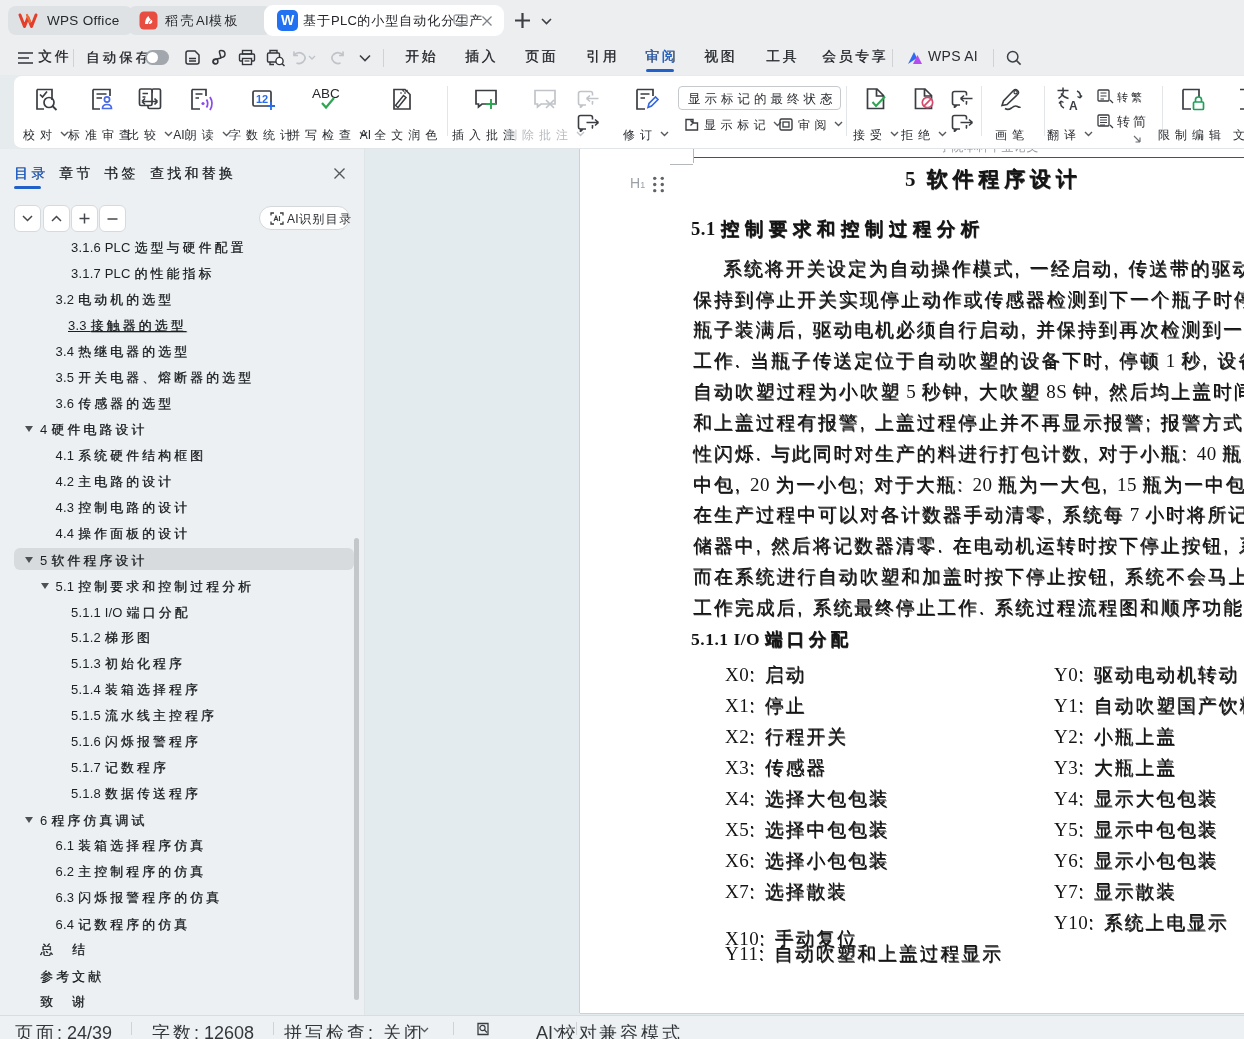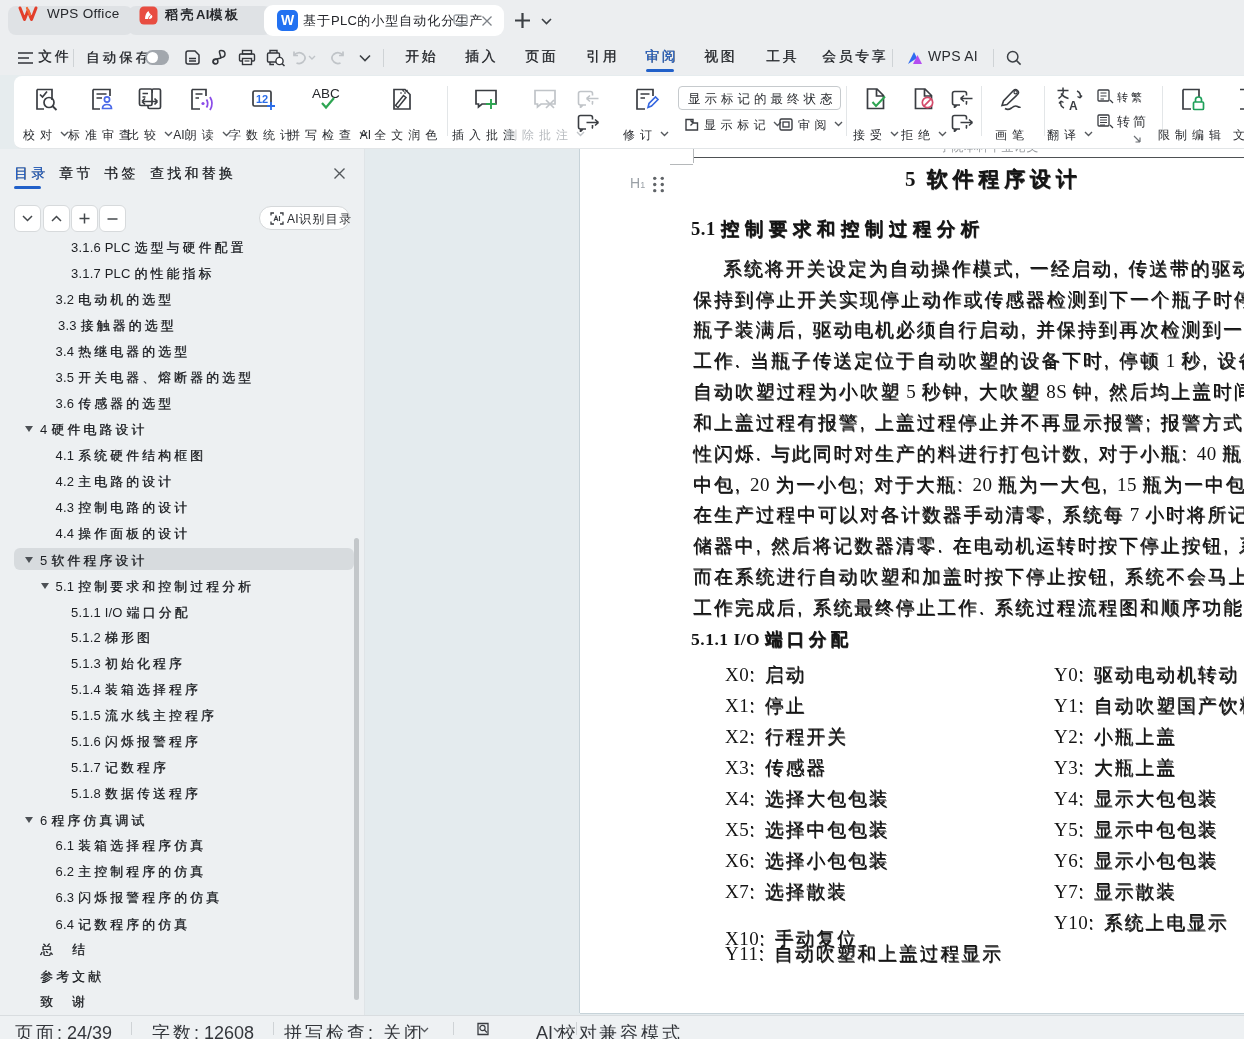--- a/index.html
+++ b/index.html
@@ -1,21 +1,21 @@
 <!DOCTYPE html>
 <html><head><meta charset="utf-8">
 <style>
 html,body{margin:0;padding:0;}
 #app{position:relative;width:1244px;height:1039px;overflow:hidden;background:#e5ebee;
   font-family:"Liberation Sans",sans-serif;color:#24262b;}
 .abs{position:absolute;}
 
 #tabbar{left:0;top:0;width:1244px;height:41px;background:#eceef0;}
 .tabpill{position:absolute;top:6px;height:29px;border-radius:8px;background:#dfe2e5;
-  display:flex;align-items:flex-start;font-size:13px;color:#25272b;}
+  display:flex;align-items:center;font-size:13px;color:#25272b;}
 #tab3{position:absolute;left:264px;top:5px;width:240px;height:31px;border-radius:9px;background:#fff;
   display:flex;align-items:center;font-size:13px;}
 
 #menubar{left:0;top:41px;width:1244px;height:34px;background:#eceef0;}
 .mi{position:absolute;top:7px;font-size:14px;color:#2a2c30;letter-spacing:2.5px;text-shadow:0.4px 0.4px 0 #55585c;}
 .vdiv{position:absolute;width:1px;background:#cfd3d6;}
 
 #ribstrip{left:0;top:75px;width:1244px;height:74px;background:#e6ecee;}
 #ribbonbg{position:absolute;left:14px;top:1px;width:1230px;height:72px;background:#fff;
   border-radius:8px 0 0 8px;border-bottom:1px solid #e2e5e7;}
@@ -54,21 +54,21 @@
 <body>
 <div id="app">
   <div class="abs" id="tabbar">
     <div class="tabpill" style="left:8px;width:115px;padding-left:10px;">
       <svg width="22" height="16" viewBox="0 0 22 16" style="margin-right:7px;">
         <path d="M2 2 L6.5 13.5 L10 4.5 L13.5 13.5 L18 2" fill="none" stroke="#e23e2b" stroke-width="3" stroke-linecap="round" stroke-linejoin="round"></path>
         <path d="M9 2 L12 9" fill="none" stroke="#f06a35" stroke-width="2.2" stroke-linecap="round"></path>
       </svg>
       <span class="lt" style="font-size:13.5px;">WPS Office</span>
       </div>
-    <div class="tabpill" style="left:128px;width:133px;padding-left:11px;font-weight:bold;">
+    <div class="tabpill" style="left:128px;width:133px;padding-left:11px;">
       <svg width="19" height="19" viewBox="0 0 19 19" style="margin-right:7px;">
         <rect x="0.5" y="0.5" width="18" height="18" rx="4.5" fill="#e84d41"></rect>
         <path d="M6 13 C6 9 7.5 6.5 9.5 5 C9.8 7 11.5 8 12.8 9.2 C14 10.3 13.2 13 10 13 Z" fill="#fff"></path>
         <path d="M9.5 13 C9.8 10.5 11 9 13.5 8" fill="none" stroke="#e84d41" stroke-width="0.9"></path>
       </svg>
       <span style="letter-spacing:2.5px;">稻壳<span class="lt">AI</span>模板</span>
       </div>
     <div id="tab3">
       <div style="position:absolute;left:13px;top:5px;width:21px;height:21px;background:#2271f1;border-radius:5px;color:#fff;font-weight:bold;font-size:14px;text-align:center;line-height:21px;">W</div>
       <span style="position:absolute;left:39px;top:7px;letter-spacing:1.0px;">基于<span class="lt">PLC</span>的小型自动化分生产</span>
@@ -398,21 +398,21 @@
         <path d="M1 3.5 V1 H4 M10 1 H13 V3.5 M13 9.5 V12 H10 M4 12 H1 V9.5" fill="none" stroke="#3a3d42" stroke-width="1.3"></path>
         <path d="M4 9 L6 4 L8 9 M4.7 7.5 H7.3 M9.5 4 V9" stroke="#3a3d42" stroke-width="1.1" fill="none"></path>
       </svg>
       <span style="position:absolute;left:27px;top:4px;font-size:12px;letter-spacing:1.4px;color:#2a2c30;white-space:nowrap;"><span class="lt">AI</span>识别目录</span>
     </div>
     <div style="position:absolute;left:14px;top:399px;width:340px;height:22px;background:#d7dbde;border-radius:6px;"></div>
     <div id="tree">
     <div class="trow" style="left:71px;top:90.1px;"><span class="lt">3.1.6 PLC </span>选型与硬件配置</div>
     <div class="trow" style="left:71px;top:116.2px;"><span class="lt">3.1.7 PLC </span>的性能指标</div>
     <div class="trow" style="left:55.5px;top:141.9px;"><span class="lt">3.2 </span>电动机的选型</div>
-    <div class="trow" style="left:58px;top:168.1px;"><span class="lt">3.3 </span>接触器的选型</div>
+    <div class="trow" style="left:68px;top:168.1px;text-decoration:underline;"><span class="lt">3.3 </span>接触器的选型</div>
     <div class="trow" style="left:55.5px;top:194.2px;"><span class="lt">3.4 </span>热继电器的选型</div>
     <div class="trow" style="left:55.5px;top:219.9px;"><span class="lt">3.5 </span>开关电器、熔断器的选型</div>
     <div class="trow" style="left:55.5px;top:246.0px;"><span class="lt">3.6 </span>传感器的选型</div>
     <div class="tri" style="left:25px;top:277.1px;"></div>
     <div class="trow" style="left:40px;top:272.1px;"><span class="lt">4  </span>硬件电路设计</div>
     <div class="trow" style="left:55.5px;top:297.9px;"><span class="lt">4.1 </span>系统硬件结构框图</div>
     <div class="trow" style="left:55.5px;top:324.0px;"><span class="lt">4.2 </span>主电路的设计</div>
     <div class="trow" style="left:55.5px;top:350.1px;"><span class="lt">4.3 </span>控制电路的设计</div>
     <div class="trow" style="left:55.5px;top:375.8px;"><span class="lt">4.4 </span>操作面板的设计</div>
     <div class="tri" style="left:25px;top:407.5px;"></div>

